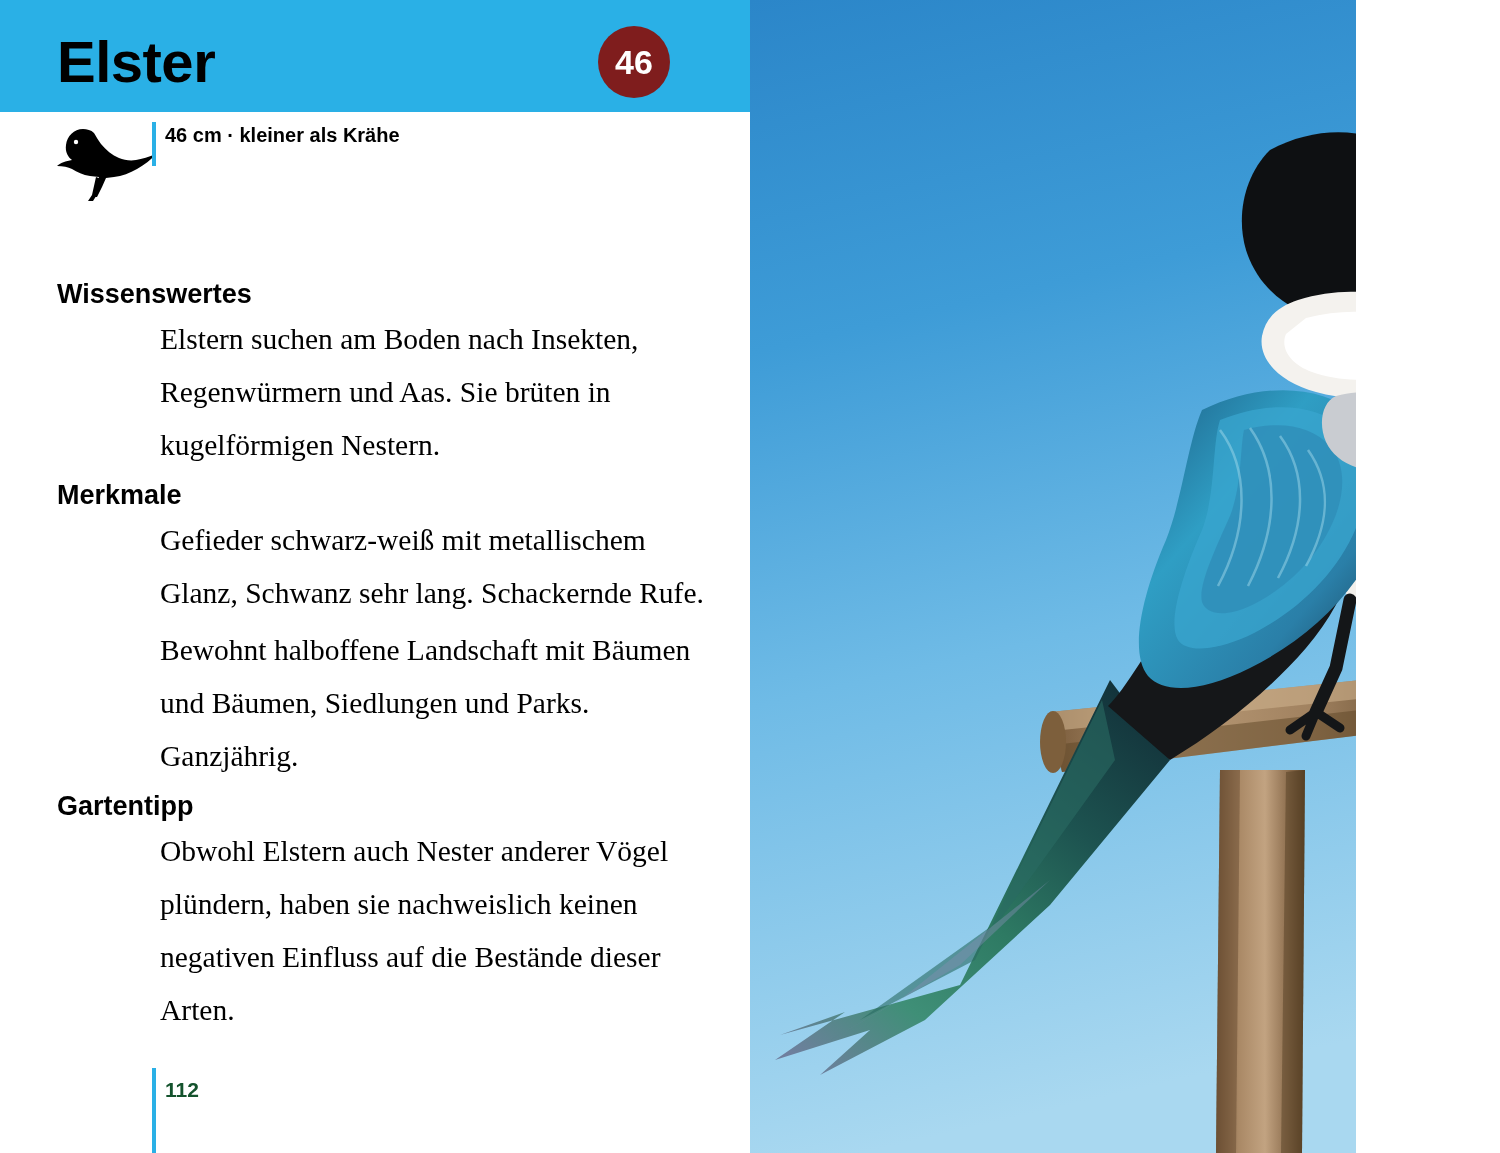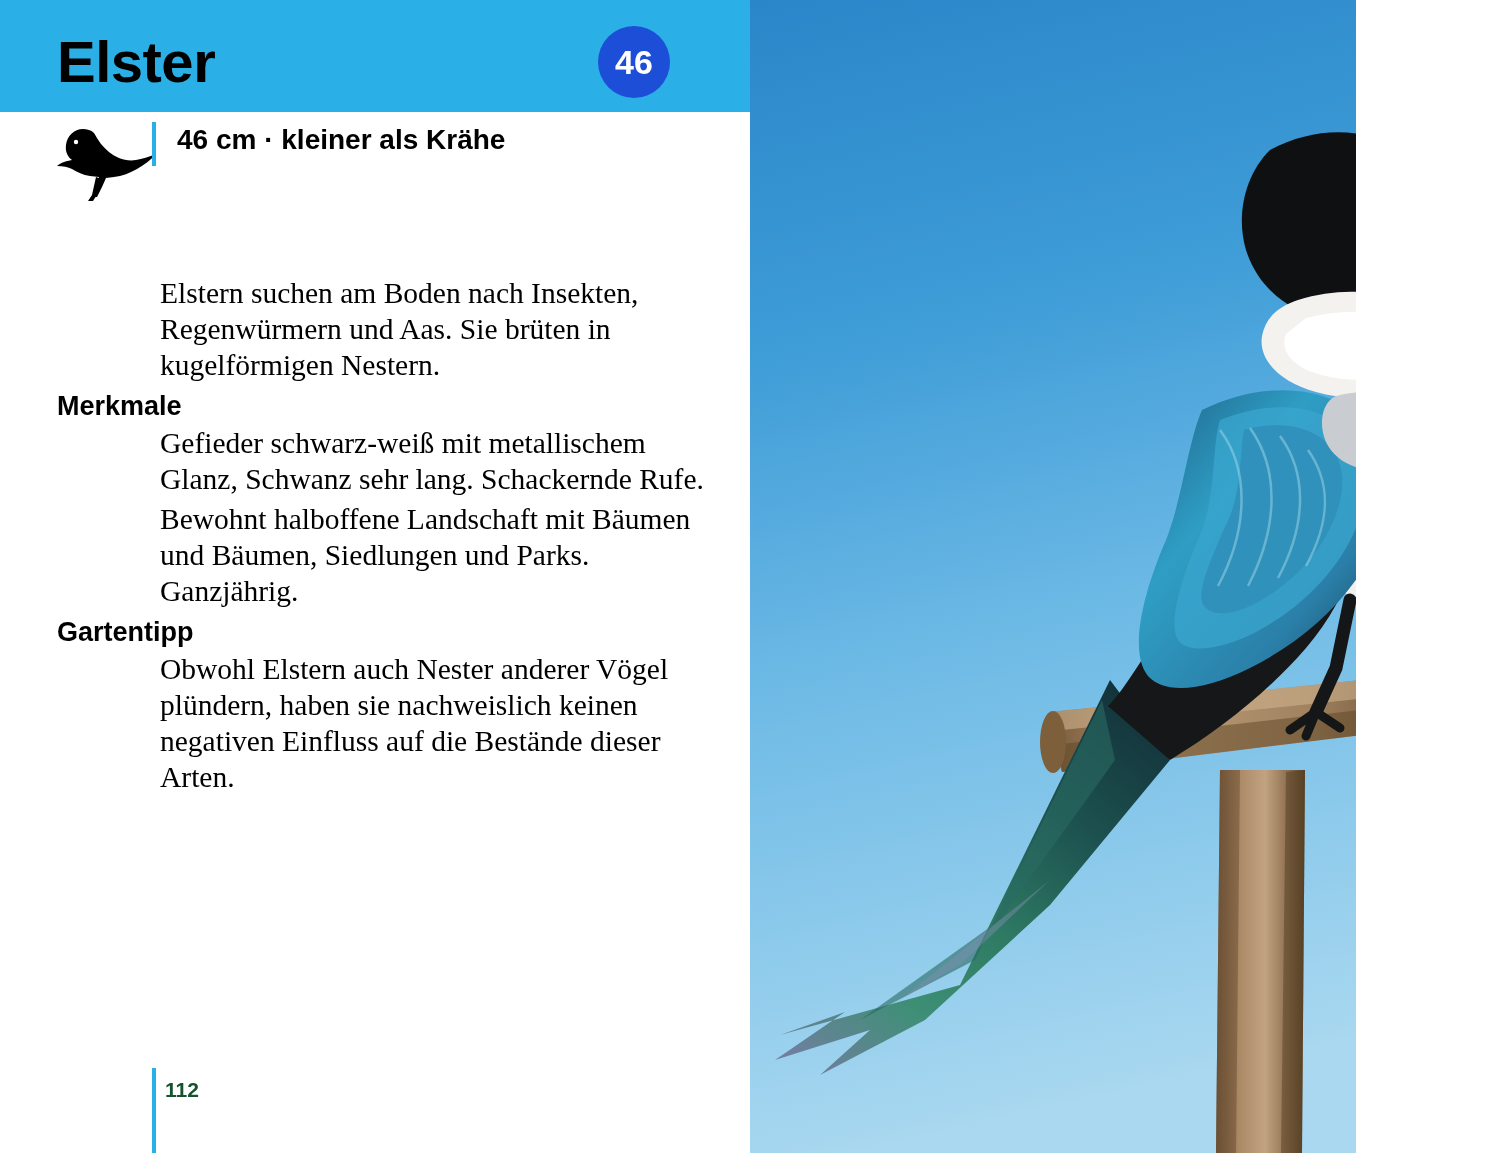--- a/index.html
+++ b/index.html
@@ -45,21 +45,21 @@
     color: #000000;
     letter-spacing: -0.5px;
   }
   .number-badge {
     position: absolute;
     left: 598px;
     top: 26px;
     width: 72px;
     height: 72px;
     border-radius: 50%;
-    background: #1d4ed8;
+    background: #7f1d1d;
     color: #ffffff;
     font-family: "Liberation Sans", sans-serif;
     font-weight: bold;
     font-size: 34px;
     display: flex;
     align-items: center;
     justify-content: center;
   }
 
   .silhouette {
@@ -73,25 +73,25 @@
   .size-rule {
     position: absolute;
     left: 152px;
     top: 122px;
     width: 4px;
     height: 44px;
     background: #2ab0e6;
   }
   .size-line {
     position: absolute;
-    left: 177px;
+    left: 165px;
     top: 124px;
     font-family: "Liberation Sans", sans-serif;
     font-weight: bold;
-    font-size: 28px;
+    font-size: 20px;
     color: #000000;
   }
 
   .body-text {
     position: absolute;
     left: 57px;
     top: 275px;
     width: 650px;
   }
   .sect {
@@ -100,21 +100,21 @@
   .sect-heading {
     font-family: "Liberation Sans", sans-serif;
     font-weight: bold;
     font-size: 27px;
     line-height: 38px;
     color: #000000;
   }
   .sect-body {
     font-family: "Liberation Serif", serif;
     font-size: 29.5px;
-    line-height: 36px;
+    line-height: 53px;
     color: #000000;
     padding-left: 103px;
     text-indent: 0;
   }
 
   .footer-rule {
     position: absolute;
     left: 152px;
     top: 1068px;
     width: 4px;
@@ -163,20 +163,21 @@
         <circle cx="24" cy="19" r="2.2" fill="#ffffff"></circle>
       </svg>
     </div>
 
     <div class="size-rule"></div>
     <div class="size-line">46 cm · kleiner als Krähe</div>
 
     <div class="body-text">
 
       <div class="sect">
+        <div class="sect-heading">Wissenswertes</div>
         <div class="sect-body">Elstern suchen am Boden nach Insekten, Regenwürmern und Aas. Sie brüten in kugelförmigen Nestern.</div>
       </div>
 
       <div class="sect">
         <div class="sect-heading">Merkmale</div>
         <div class="sect-body">Gefieder schwarz-weiß mit metallischem Glanz, Schwanz sehr lang. Schackernde Rufe.</div>
       </div>
 
       <div class="sect">
         <div class="sect-body">Bewohnt halboffene Landschaft mit Bäumen und Bäumen, Siedlungen und Parks. Ganzjährig.</div>

